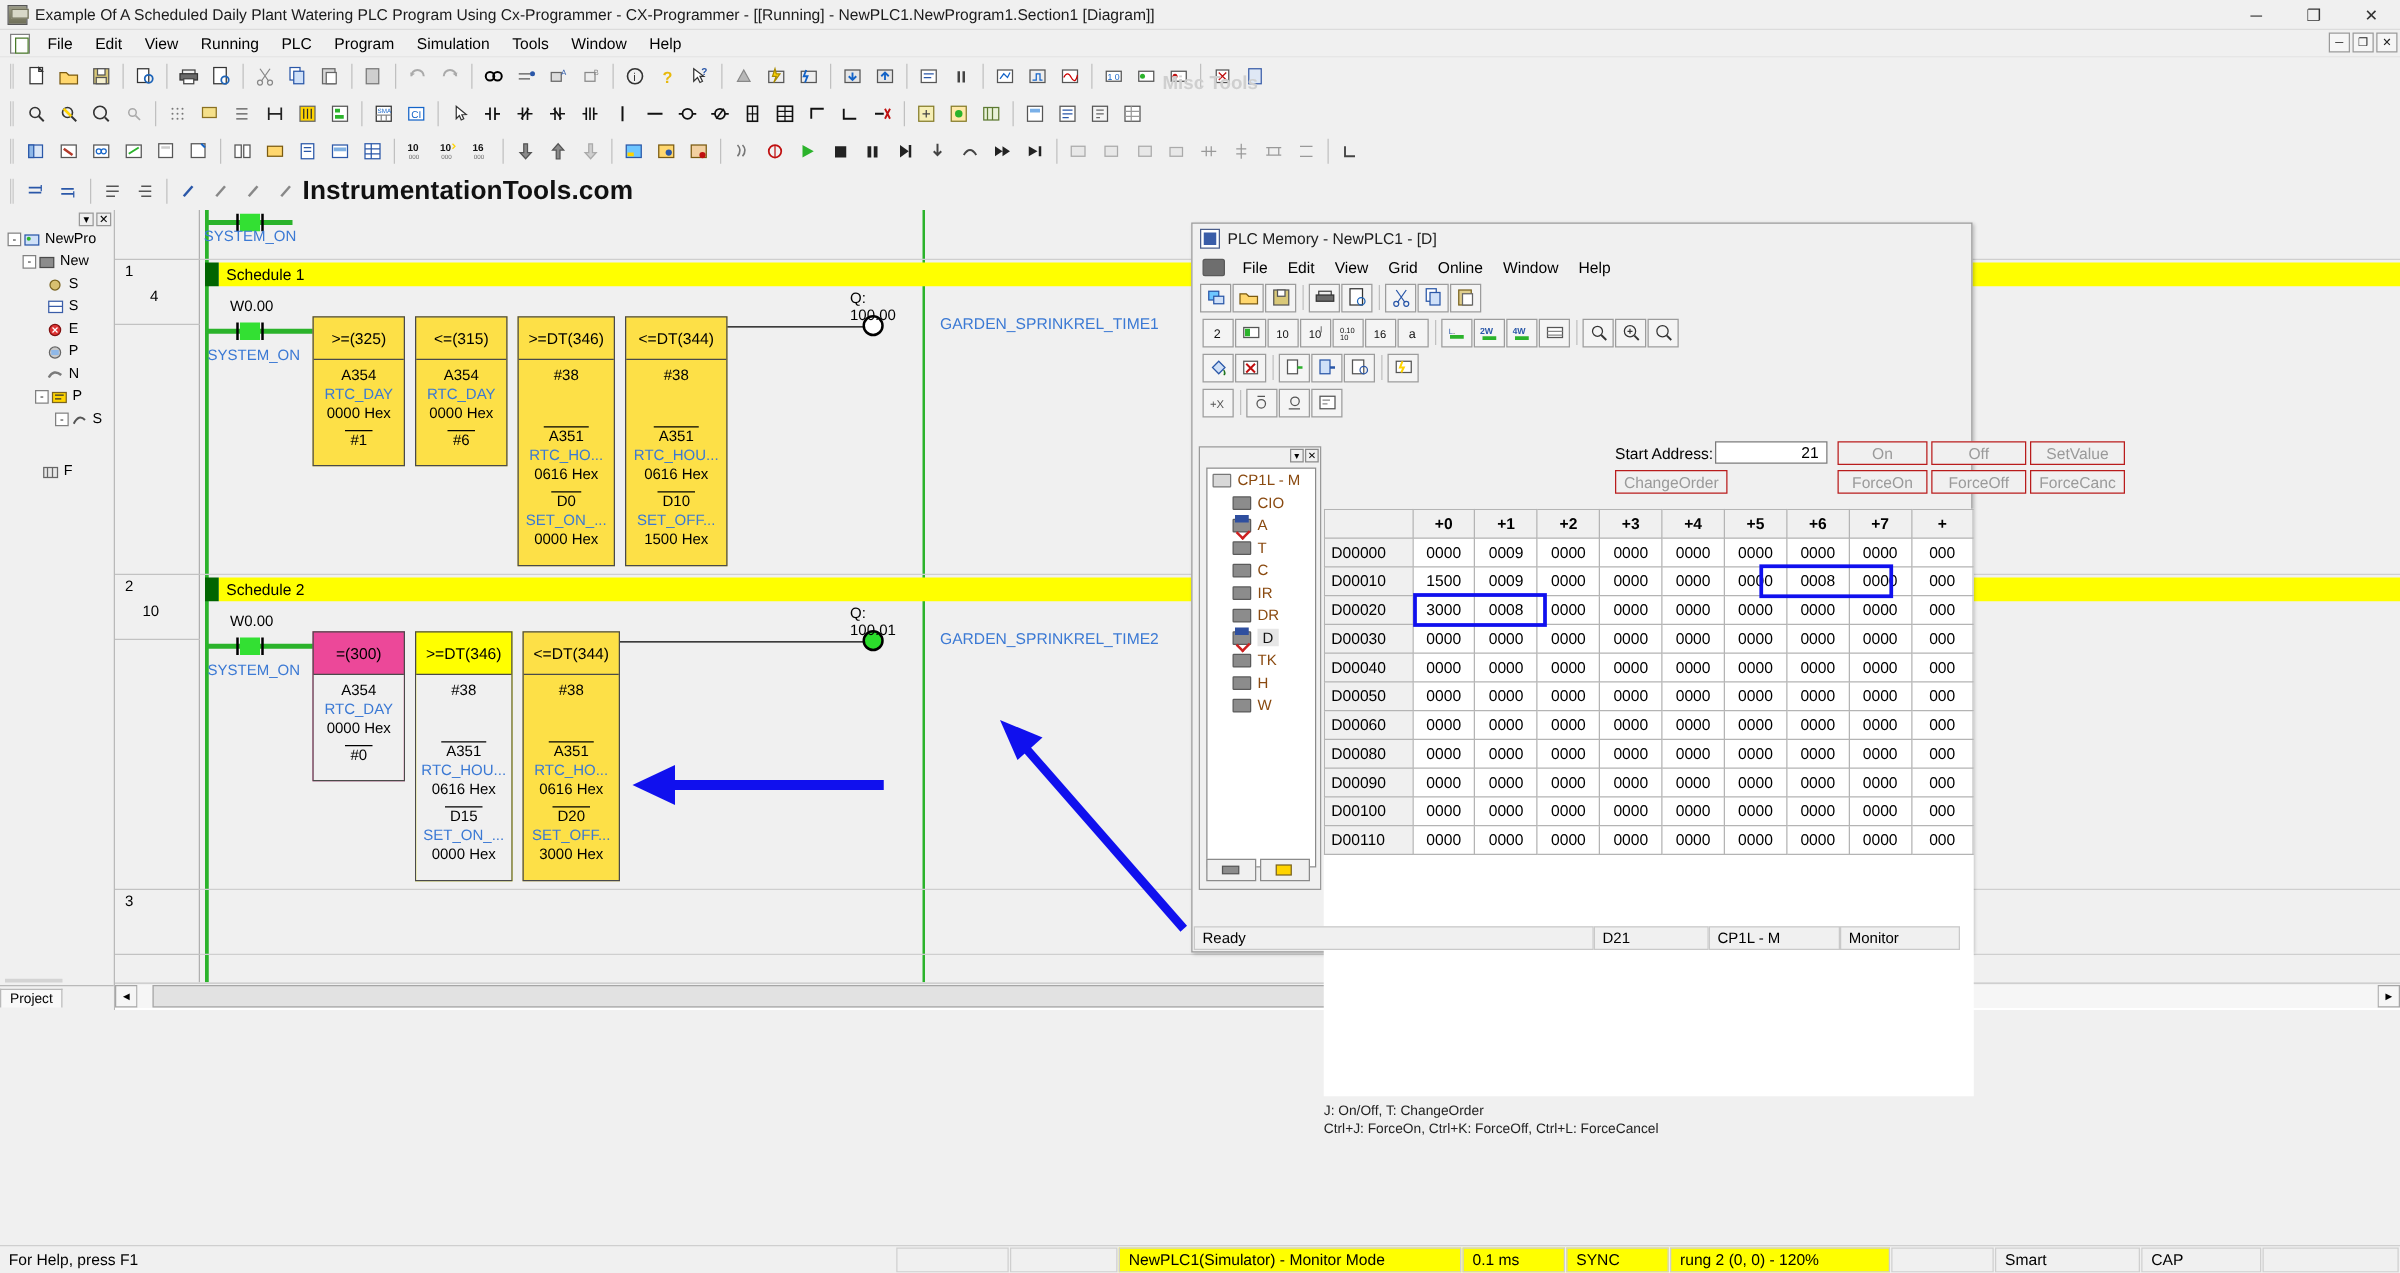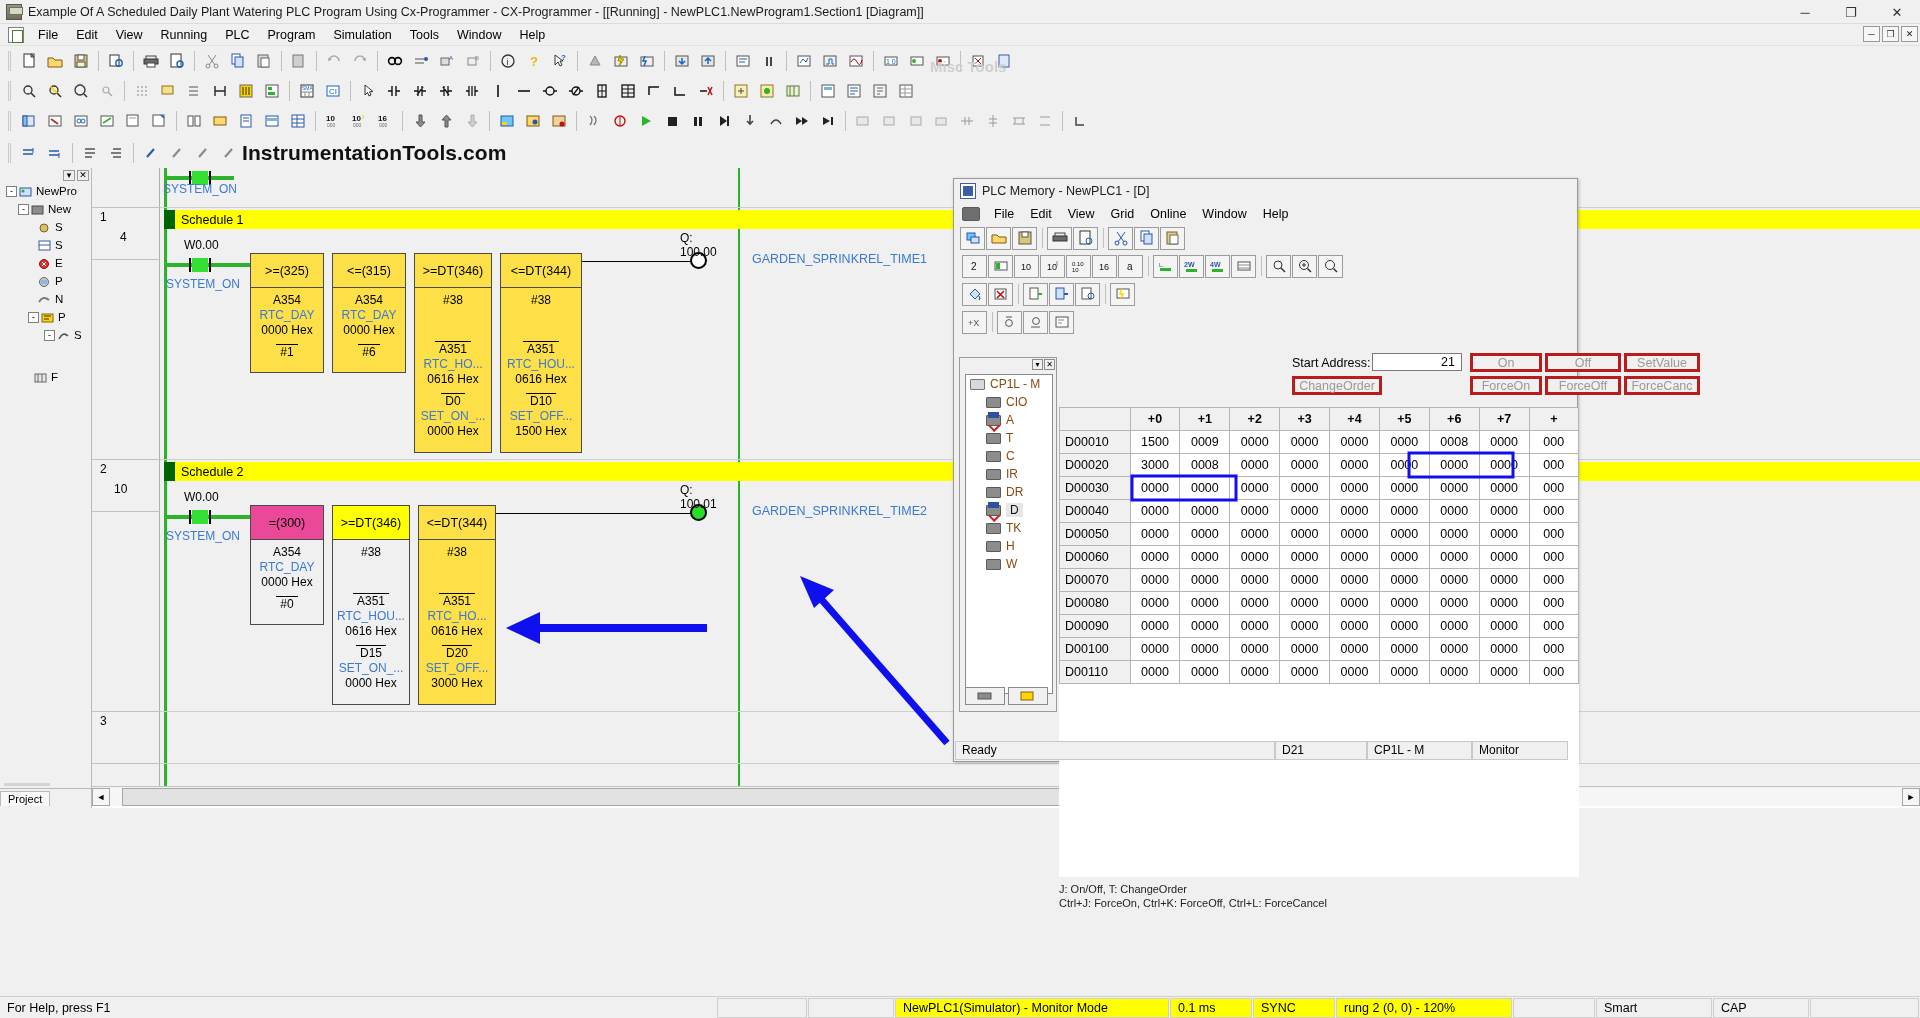--- a/index.html
+++ b/index.html
@@ -161,21 +161,21 @@
   #memwin .mmenu .chip{ width:18px;height:14px;margin:0 6px 0 8px; background:#6e6e6e;border-radius:2px;flex:0 0 auto;}
   #memwin .mmenu .mi{ padding:2px 8px;}
   #memwin .mtb{ height:28px; display:flex; align-items:center; padding-left:6px;}
   #memwin .mtb .tb{ width:25px;height:23px;border:1px solid transparent;}
   #memwin .mtb .tb.btn{ border:1px solid #9c9c9c; background:#f4f4f4; margin-right:1px;}
 
   #memwin .params{ position:absolute; left:338px; top:174px; width:285px; }
   .lblSA{ position:absolute; left:0; top:3px; font-size:12.5px;}
   .inSA{ position:absolute; left:80px; top:0; width:90px; height:18px; border:1px solid #7a7a7a;
     background:#fff; text-align:right; padding-right:6px; font-size:12.5px; line-height:17px;}
-  .btnG{ position:absolute; height:19px; border:3px solid #b91c1c; background:#f0f0f0;
+  .btnG{ position:absolute; height:19px; border:1px solid #b91c1c; background:#f0f0f0;
     color:#9a9a9a; font-size:12.5px; display:flex;align-items:center;justify-content:center;}
 
   #memgrid{ position:absolute; left:105px; top:228px; width:520px; height:470px; overflow:hidden; background:#fff;}
   #memgrid table{ border-collapse:collapse; font-size:12.5px;}
   #memgrid th,#memgrid td{ border:1px solid #b4b4b4; height:23px; padding:0 4px; text-align:center;
     font-weight:normal; white-space:nowrap;}
   #memgrid th{ background:#f0f0f0; font-weight:bold;}
   #memgrid td.addr{ background:#f0f0f0; text-align:left; padding-left:5px; width:72px;}
   #memgrid td.val{ width:51px; background:#fff;}
 
@@ -1524,20 +1524,32 @@
           <th style="width:51px">+3</th>
           <th style="width:51px">+4</th>
           <th style="width:51px">+5</th>
           <th style="width:51px">+6</th>
           <th style="width:51px">+7</th>
           <th style="width:40px">+</th>
         </tr>
       </thead>
       <tbody id="memrows">
           <tr>
+            <td class="addr">D00000</td>
+            <td class="val">0000</td>
+            <td class="val">0009</td>
+            <td class="val">0000</td>
+            <td class="val">0000</td>
+            <td class="val">0000</td>
+            <td class="val">0000</td>
+            <td class="val">0000</td>
+            <td class="val">0000</td>
+            <td class="val">000</td>
+          </tr>
+          <tr>
             <td class="addr">D00010</td>
             <td class="val">1500</td>
             <td class="val">0009</td>
             <td class="val">0000</td>
             <td class="val">0000</td>
             <td class="val">0000</td>
             <td class="val">0000</td>
             <td class="val">0008</td>
             <td class="val">0000</td>
             <td class="val">000</td>
@@ -1585,32 +1597,20 @@
             <td class="val">0000</td>
             <td class="val">0000</td>
             <td class="val">0000</td>
             <td class="val">0000</td>
             <td class="val">0000</td>
             <td class="val">0000</td>
             <td class="val">000</td>
           </tr>
           <tr>
             <td class="addr">D00060</td>
-            <td class="val">0000</td>
-            <td class="val">0000</td>
-            <td class="val">0000</td>
-            <td class="val">0000</td>
-            <td class="val">0000</td>
-            <td class="val">0000</td>
-            <td class="val">0000</td>
-            <td class="val">0000</td>
-            <td class="val">000</td>
-          </tr>
-          <tr>
-            <td class="addr">D00070</td>
             <td class="val">0000</td>
             <td class="val">0000</td>
             <td class="val">0000</td>
             <td class="val">0000</td>
             <td class="val">0000</td>
             <td class="val">0000</td>
             <td class="val">0000</td>
             <td class="val">0000</td>
             <td class="val">000</td>
           </tr>

